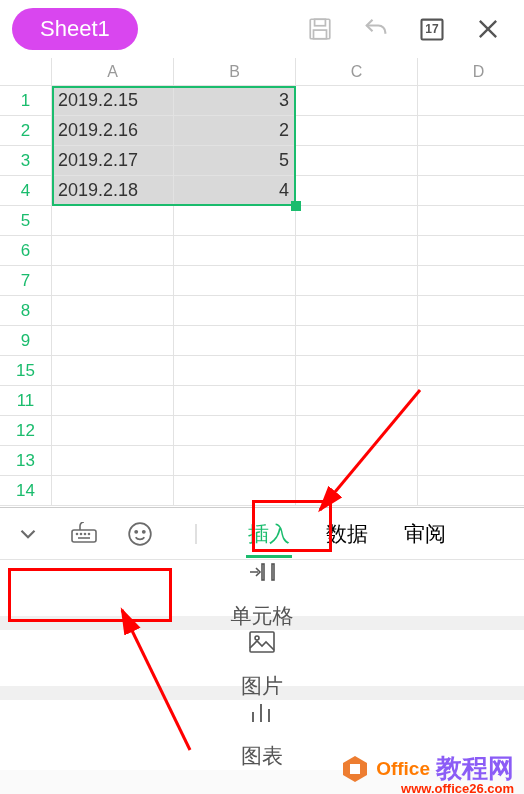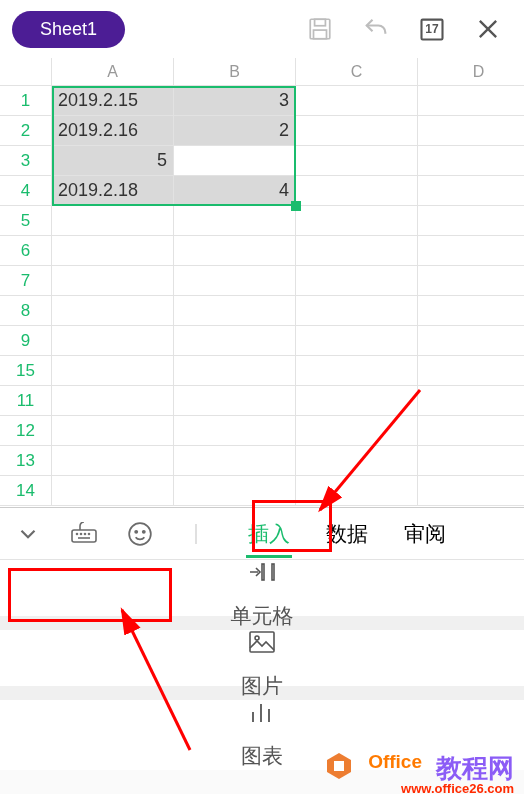--- a/index.html
+++ b/index.html
@@ -12,25 +12,25 @@
       overflow: hidden;
     }
     .topbar {
       height: 58px;
       display: flex;
       align-items: center;
       padding: 0 12px;
       gap: 8px;
     }
     .sheet-tab {
-      background: #4c1d95;
+      background: #d946ef;
       color: #fff;
       border-radius: 22px;
       padding: 8px 28px;
-      font-size: 18px;
+      font-size: 22px;
       display: flex;
       align-items: center;
     }
     .spacer { flex: 1; }
     .topicon {
       width: 48px;
       display: flex;
       align-items: center;
       justify-content: center;
       color: #bdbdbd;
@@ -174,21 +174,22 @@
     }
     .arrow {
       position: absolute;
       pointer-events: none;
     }
     .watermark {
       position: absolute;
       bottom: 8px;
       right: 10px;
       display: flex;
-      gap: 14px;
+      align-items: center;
+      gap: 6px;
     }
     .wm-text1 { color: #ff7a00; font-weight: bold; font-size: 19px; }
     .wm-text2 { color: #8b5cf6; font-weight: bold; font-size: 26px; }
     .wm-url { color: #ff2a00; font-weight: bold; font-size: 13px; position:absolute; bottom:-2px; right:10px;}
   </style>
 </head>
 <body>
 
 <div class="topbar">
   <div class="sheet-tab">
@@ -239,20 +240,21 @@
   </div>
   <div class="row">
     <div class="rowhead">2</div>
     <div class="cell colA selected">2019.2.16</div>
     <div class="cell colB selected">2</div>
     <div class="cell colC"></div>
     <div class="cell colD"></div>
   </div>
   <div class="row">
     <div class="rowhead">3</div>
+    <div class="cell colA selected">2019.2.17</div>
     <div class="cell colB selected">5</div>
     <div class="cell colC"></div>
     <div class="cell colD"></div>
   </div>
   <div class="row">
     <div class="rowhead">4</div>
     <div class="cell colA selected">2019.2.18</div>
     <div class="cell colB selected">4</div>
     <div class="cell colC"></div>
     <div class="cell colD"></div>

